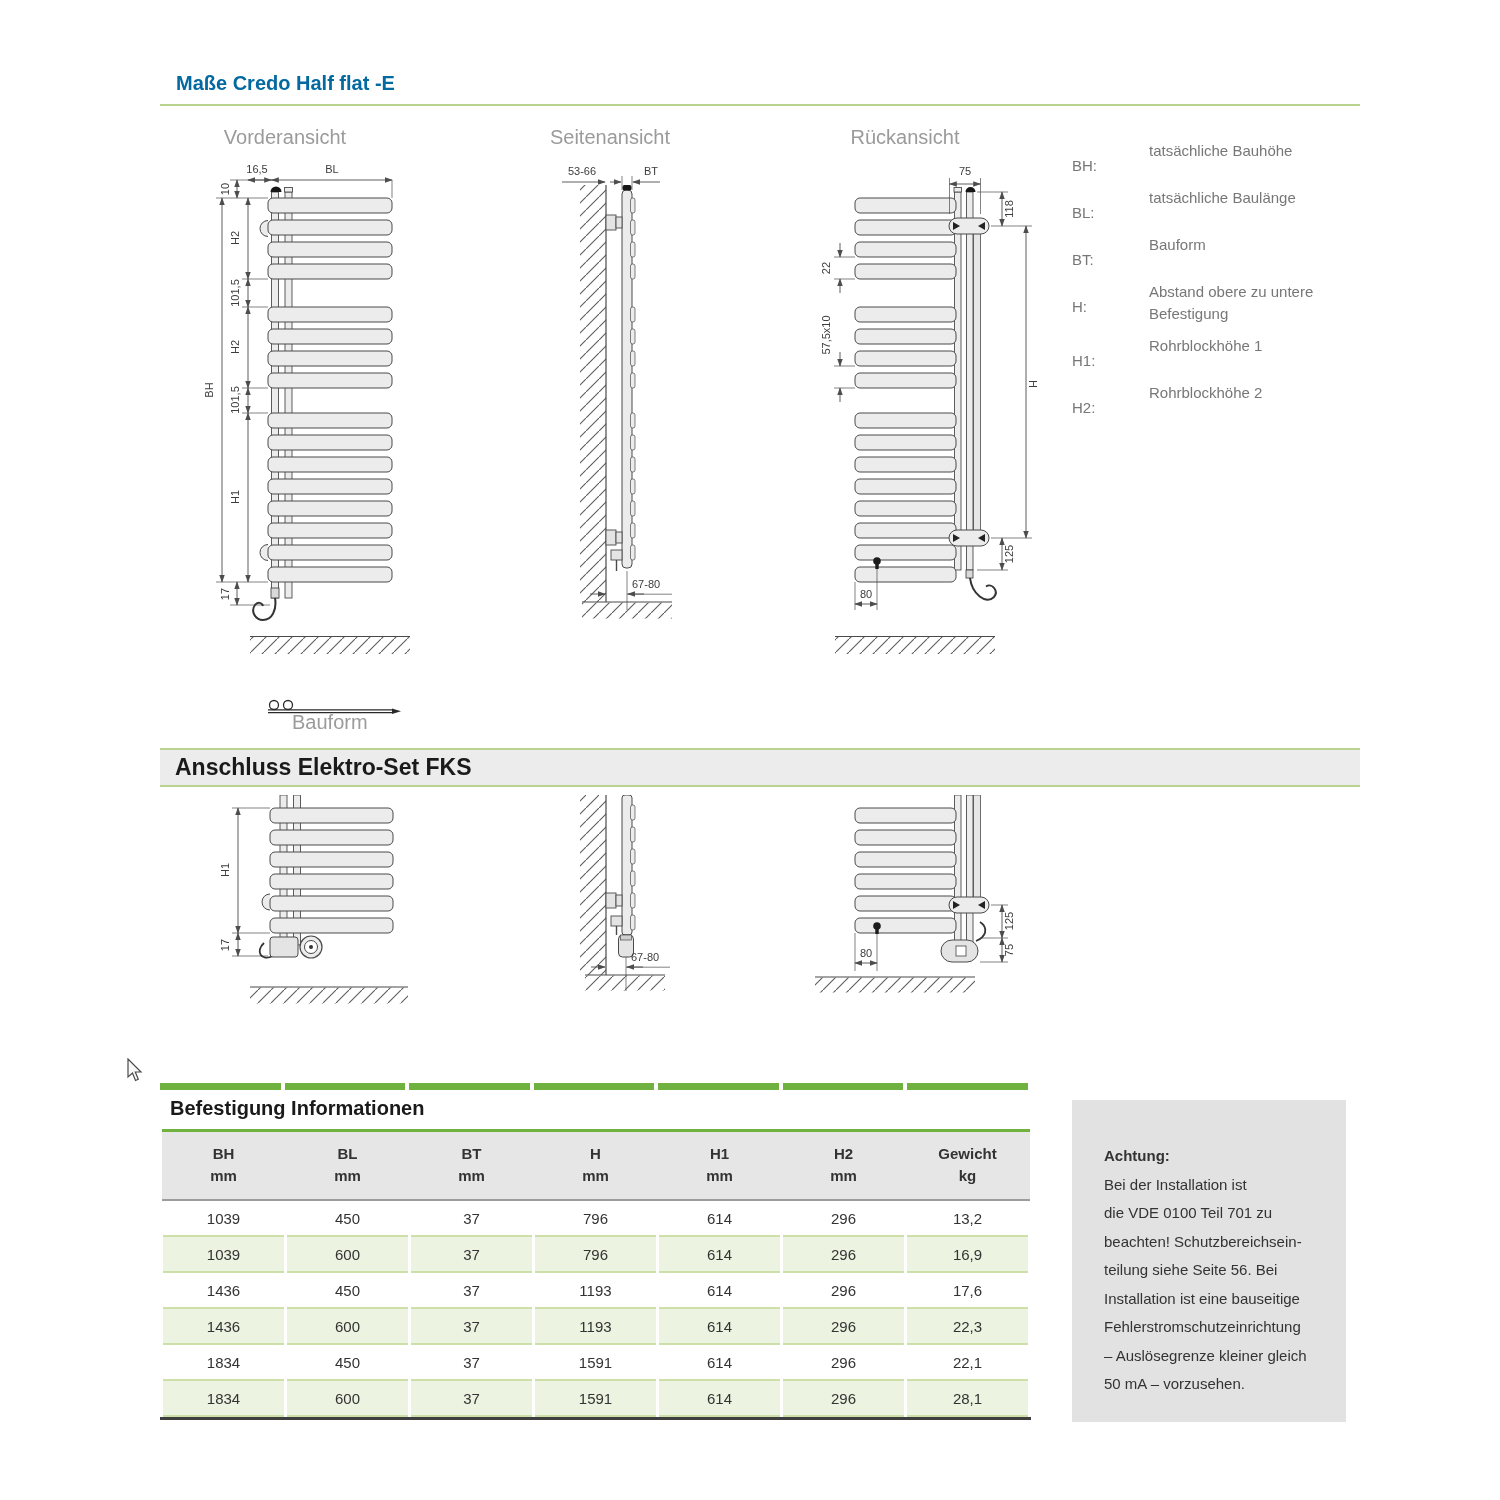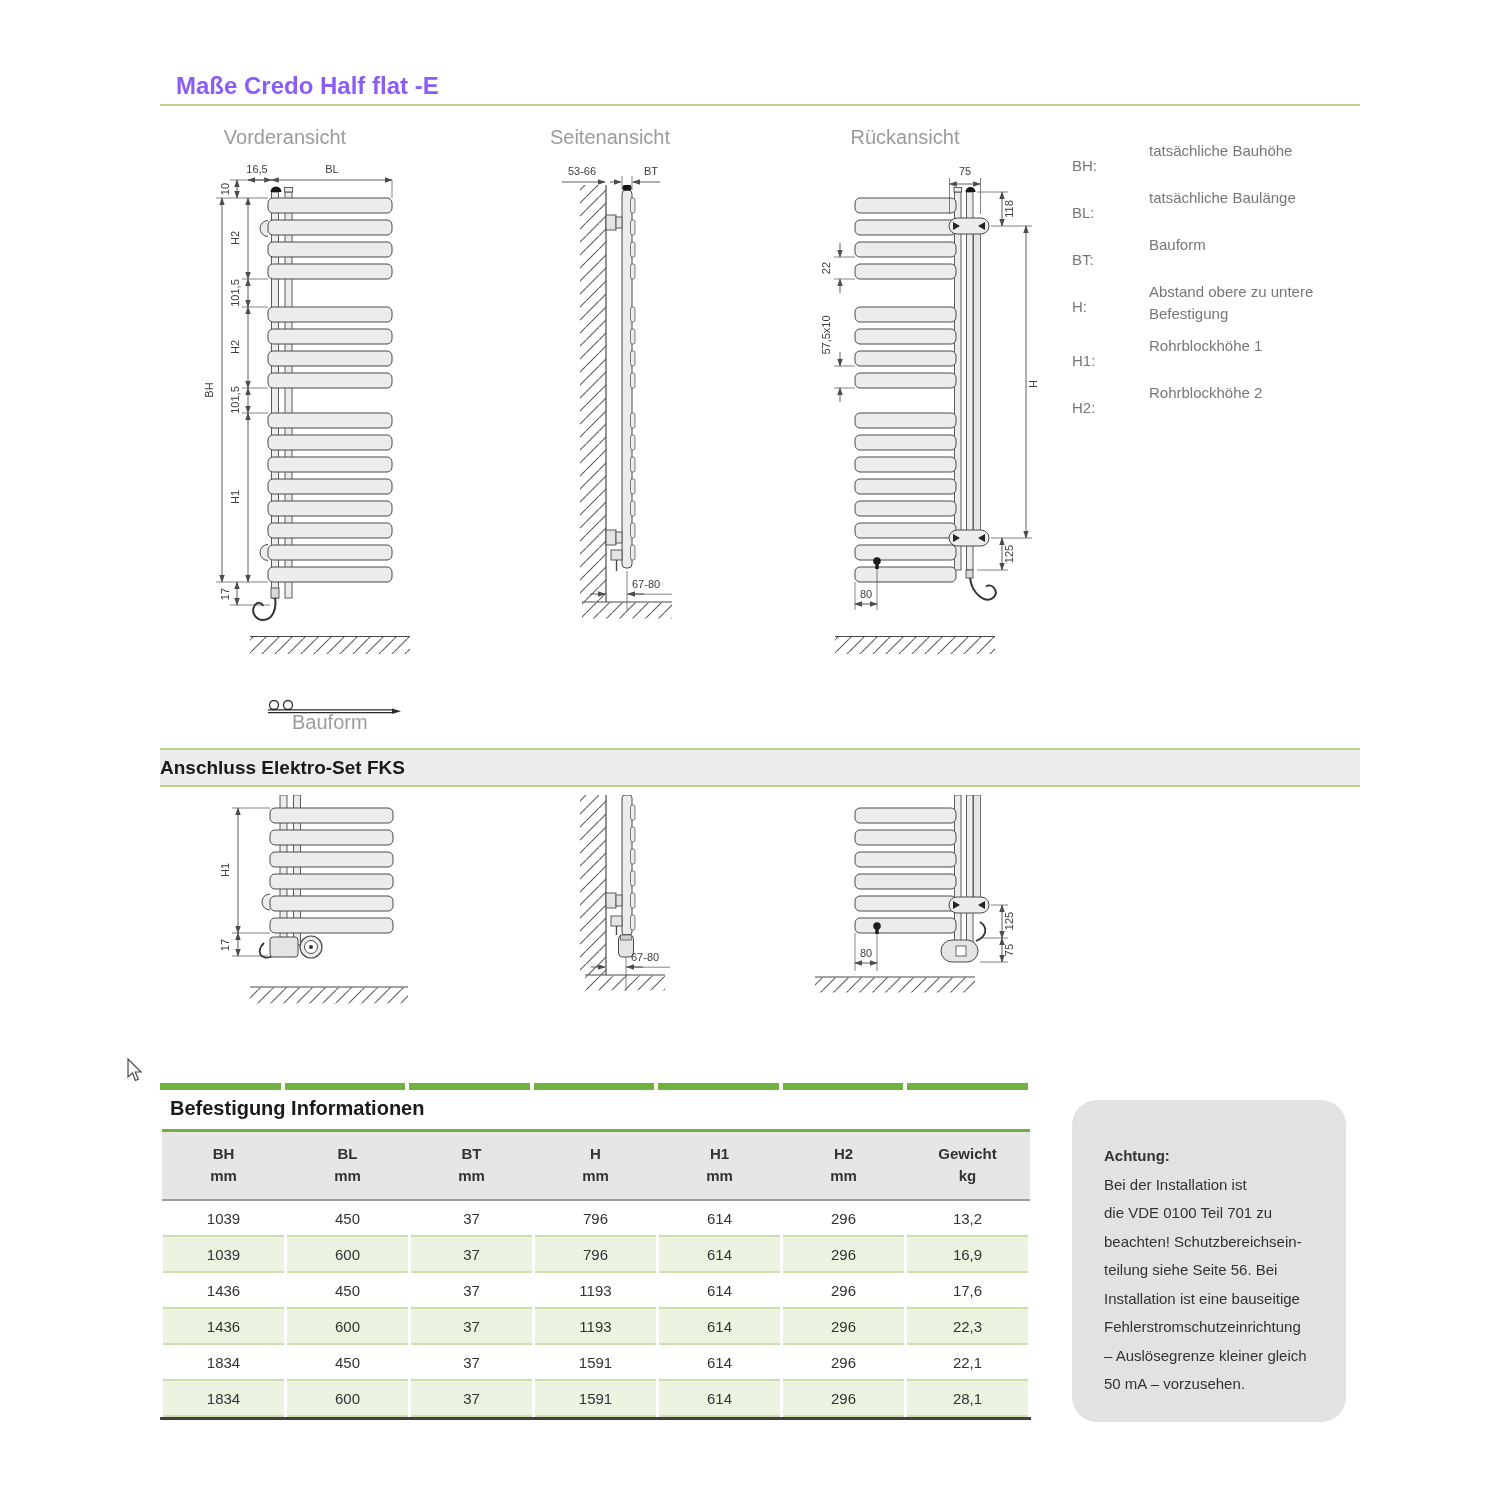--- a/index.html
+++ b/index.html
@@ -1,43 +1,43 @@
 <!DOCTYPE html>
 <html><head>
 <meta charset="utf-8">
 <style>
   html,body{margin:0;padding:0;background:#fff;}
   .page{position:relative;width:1500px;height:1500px;background:#ffffff;overflow:hidden;
         font-family:"Liberation Sans",sans-serif;color:#1a1a1a;}
   .abs{position:absolute;}
-  .page-title{font-size:24px;font-weight:bold;color:#8b5cf6;}
+  .page-title{font-size:20px;font-weight:bold;color:#0369a1;}
   .rule-green{height:2px;background:#b9d38c;}
   .view-title{font-size:20px;color:#9b9b9b;text-align:center;}
   .legend{font-size:15px;color:#777;}
   .legend-row{display:flex;margin-bottom:10px;line-height:22px;}
   .legend-key{width:77px;flex:none;margin-top:15px;}
   .bauform-label{font-size:20px;color:#9b9b9b;}
   .section-bar{background:#ececec;border-top:2px solid #b9d38c;border-bottom:2px solid #b9d38c;
                display:flex;align-items:center;}
-  .section-bar-text{font-size:19px;font-weight:bold;color:#1a1a1a;}
+  .section-bar-text{font-size:23px;font-weight:bold;color:#1a1a1a;padding-left:15px;}
   .note{font-size:14px;color:#999;}
   .divider{display:flex;gap:4px;}
   .divider span{flex:1;height:7px;background:#6fb240;}
   .tech-title{font-size:20px;font-weight:bold;color:#1a1a1a;}
   table.tech{border-collapse:collapse;table-layout:fixed;width:868px;}
   table.tech th,table.tech td{width:124px;text-align:center;font-size:15px;color:#333;}
   table.tech thead th{background:#e6e6e6;font-weight:bold;padding:0;}
   .thwrap{padding:11px 0 12px 0;border-top:3px solid #6fb240;border-bottom:2px solid #9c9c9c;}
   .thwrap div{line-height:22px;}
   table.tech td{height:34px;padding:0;}
   tr.rw td{background:#ffffff;}
   tr.rg td{background:#edf3e1;border-top:2px solid #cde0a8;border-bottom:2px solid #cde0a8;
            border-left:3px solid #ffffff;border-right:3px solid #ffffff;}
   .tech-bottom{height:3px;background:#3f3f3f;}
-  .warning{background:#e2e2e2;font-size:15px;color:#333;line-height:28.5px;border-radius:25px;}
+  .warning{background:#e2e2e2;font-size:15px;color:#333;line-height:28.5px;}
   .warning-inner{padding:42px 20px 0 32px;}
   .warning-title{font-weight:bold;}
   svg text.dl{font-family:"Liberation Sans",sans-serif;font-size:11px;fill:#3d3d3d;}
 </style>
 </head>
 <body>
 
 <div class="page">
 
   <svg width="0" height="0" style="position:absolute" aria-hidden="true">

